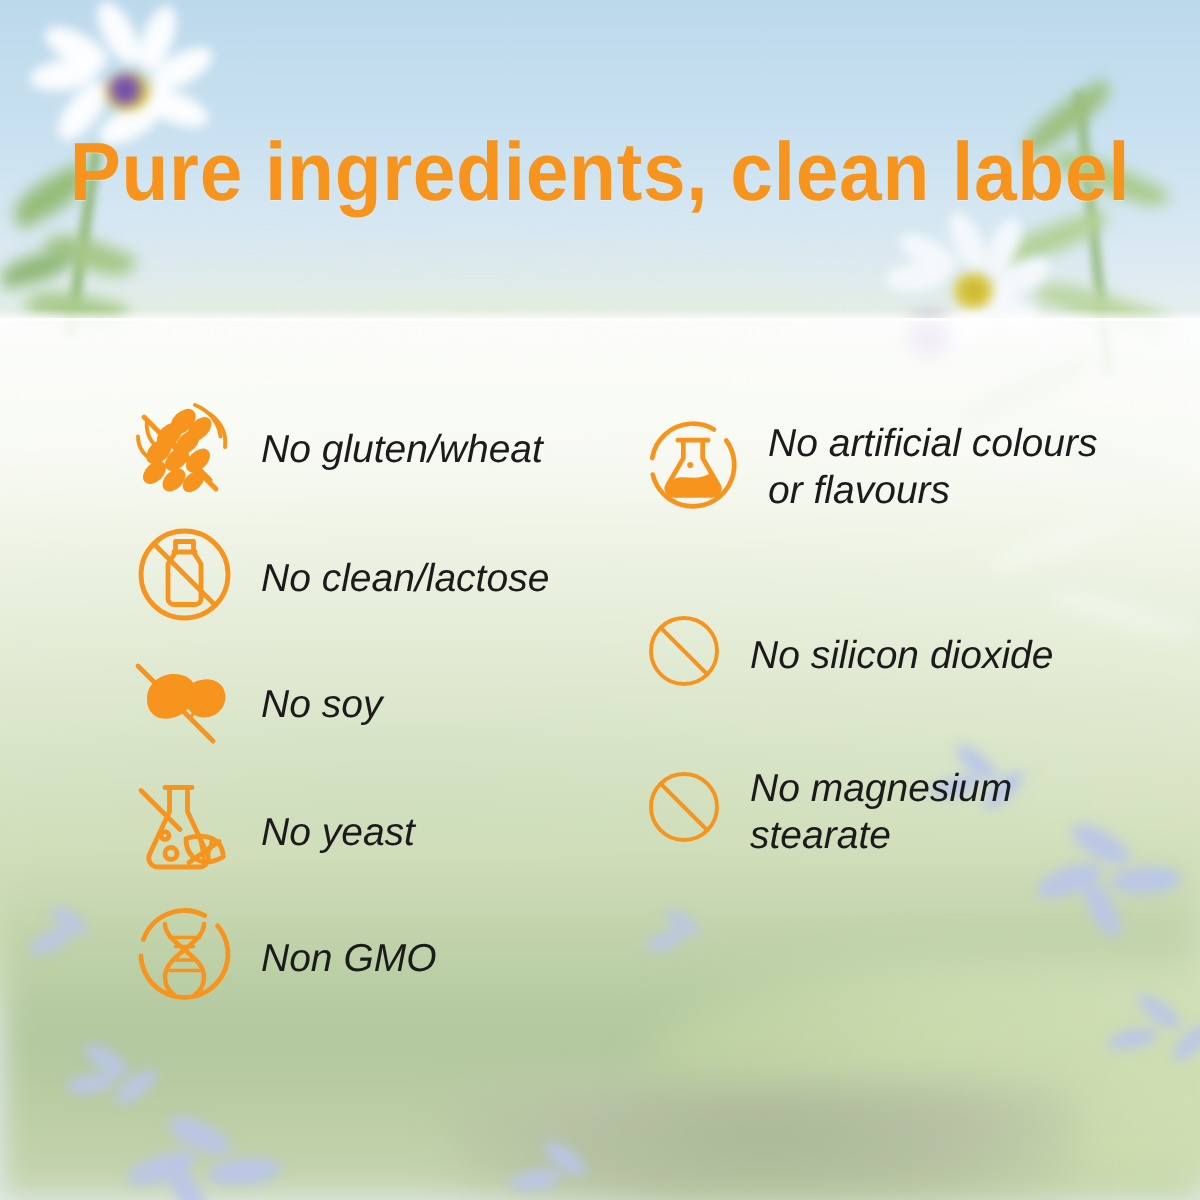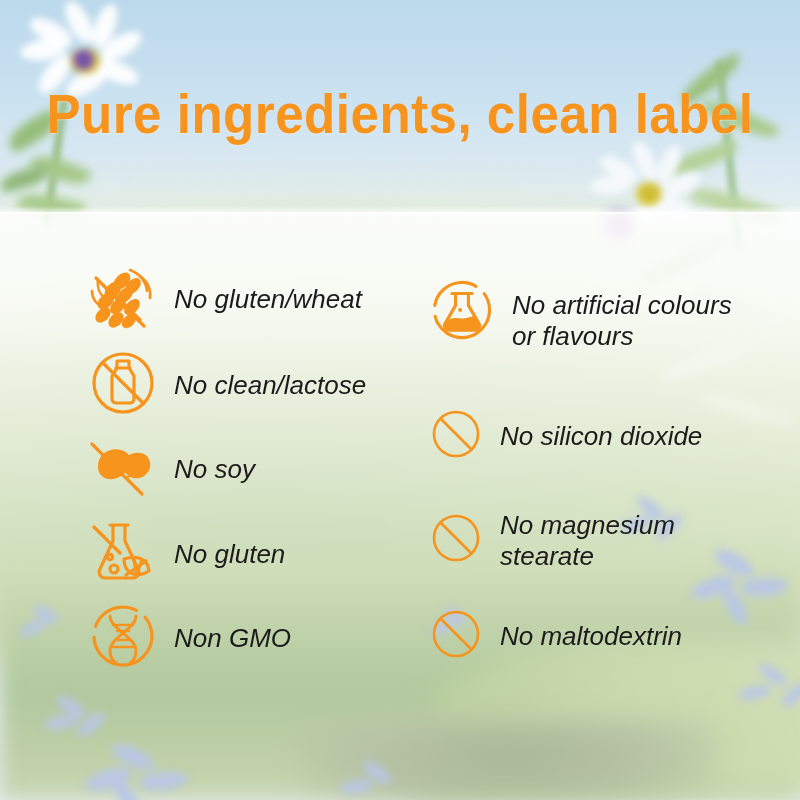--- a/index.html
+++ b/index.html
@@ -102,21 +102,21 @@
   .col-left .lbl{margin-left:14px;}
   .col-right .lbl{margin-left:16px;}
 
   .r0{height:86px;}
   .r1{height:86px;}
   .r2{height:82px;text-align:center;}
   .r3{height:88px;}
   .r4{height:80px;}
 
   .rr0{height:112px;align-items:flex-start;}
-  .rr0 .lbl{margin-top:14px;}
+  .rr0 .lbl{margin-top:4px;}
   .rr1{height:96px;}
   .rr2{height:112px;align-items:center;}
   .rr2 .lbl{margin-top:2px;}
   .rr3{height:80px;}
 </style>
 </head>
 <body>
 
 <div class="poster">
 
@@ -281,21 +281,21 @@
             <path d="M24 10 h18 M27 10 v16 L14 54 a6 6 0 0 0 5 9 h28 a6 6 0 0 0 5 -9 L39 26 V10"></path>
             <line x1="8" y1="12" x2="34" y2="38"></line>
             <circle cx="24" cy="42" r="2.6"></circle>
             <circle cx="28" cy="54" r="4"></circle>
             <path d="M38 44 C52 40 62 44 63 56 C50 64 38 58 38 44 Z"></path>
             <path d="M40 60 L60 46"></path>
             <path d="M47 43 L50 58 M55 45 L52 60" stroke-width="2.2"></path>
           </g>
         </svg>
       </span>
-      <span class="lbl">No gluten</span>
+      <span class="lbl">No yeast</span>
     </div>
 
     <div class="row r4">
       <span class="ic">
         <svg width="74" height="74" viewBox="0 0 74 74">
           <g fill="none" stroke="#F7941D" stroke-width="3.2" stroke-linecap="round">
             <path d="M37 8 A29 29 0 1 1 36.9 8" stroke-dasharray="34 11 110 11" stroke-dashoffset="20"></path>
             <path d="M24 17 C24 30 50 38 50 52 C50 58 47 62 44 64" stroke-width="3"></path>
             <path d="M50 17 C50 30 24 38 24 52 C24 58 27 62 30 64" stroke-width="3"></path>
             <g stroke-width="2.4">
@@ -346,26 +346,15 @@
           <g fill="none" stroke="#F7941D" stroke-width="2.6" stroke-linecap="round">
             <circle cx="28" cy="28" r="22"></circle>
             <line x1="12.5" y1="12.5" x2="43.5" y2="43.5"></line>
           </g>
         </svg>
       </span>
       <span class="lbl">No magnesium
 stearate</span>
     </div>
 
-    <div class="row rr3">
-      <span class="ic">
-        <svg width="56" height="56" viewBox="0 0 56 56">
-          <g fill="none" stroke="#F7941D" stroke-width="2.6" stroke-linecap="round">
-            <circle cx="28" cy="28" r="22"></circle>
-            <line x1="12.5" y1="12.5" x2="43.5" y2="43.5"></line>
-          </g>
-        </svg>
-      </span>
-      <span class="lbl">No maltodextrin</span>
-    </div>
   </div>
 
 </div>
 
 </body></html>

